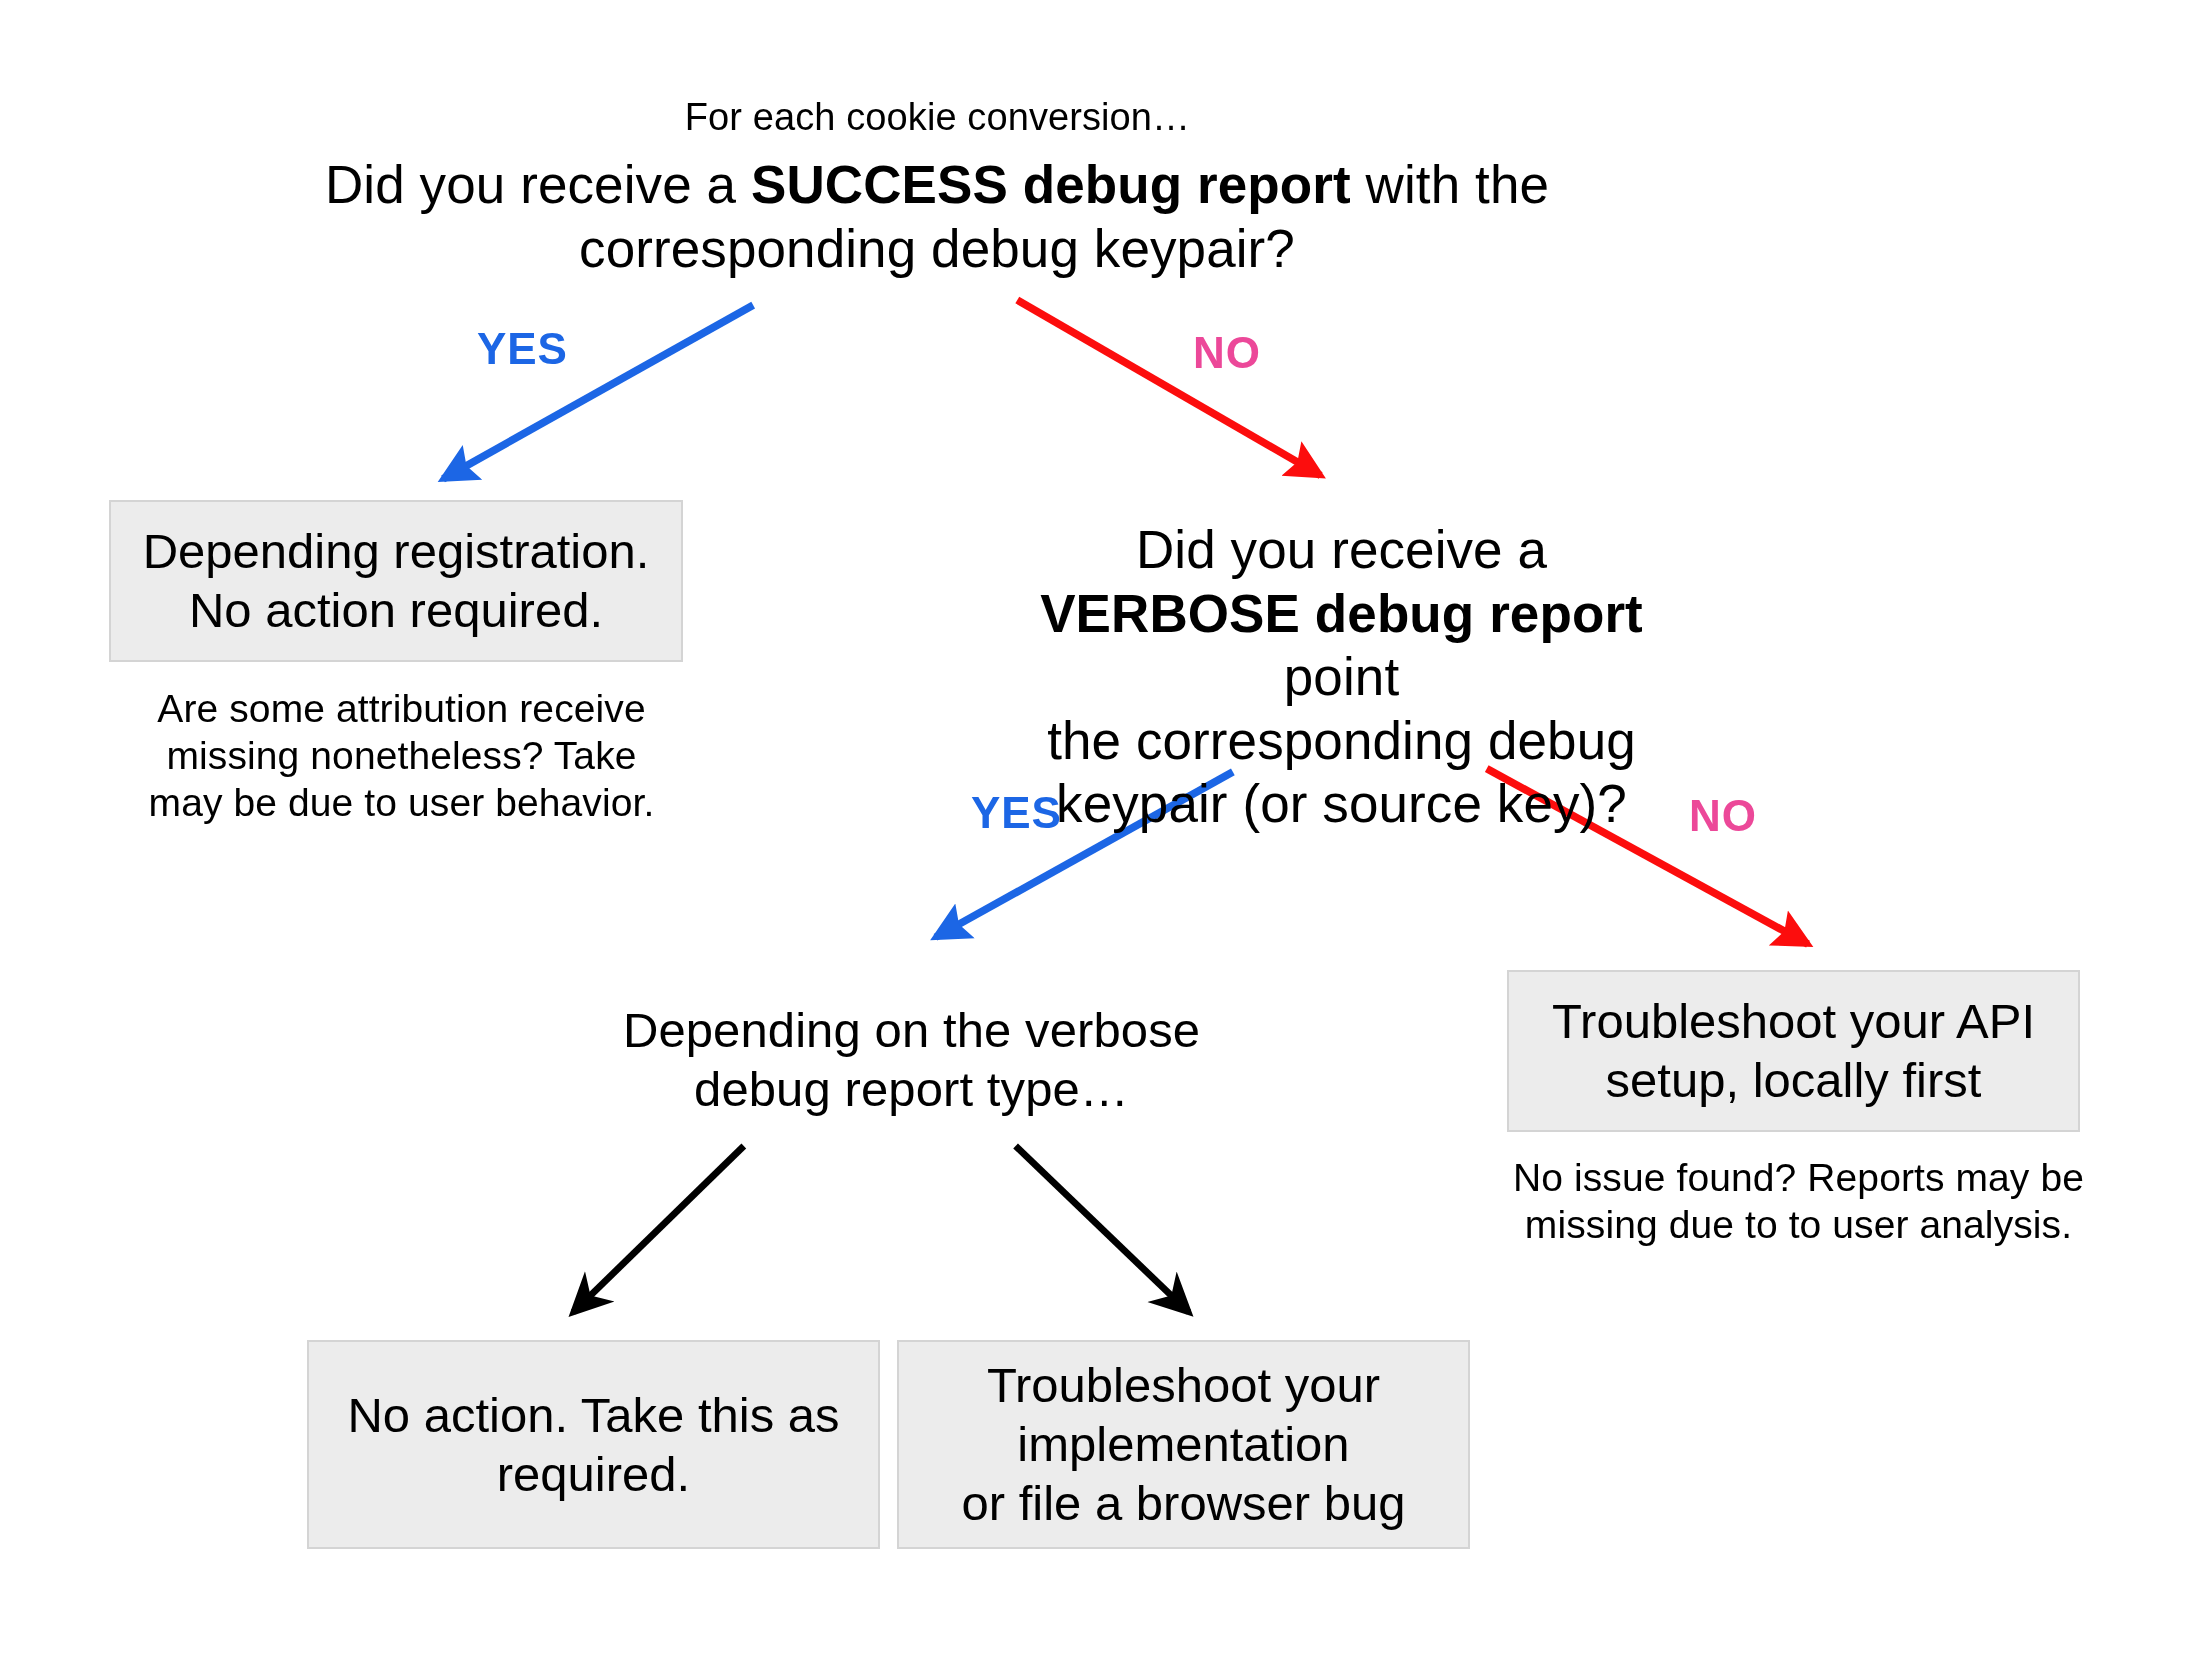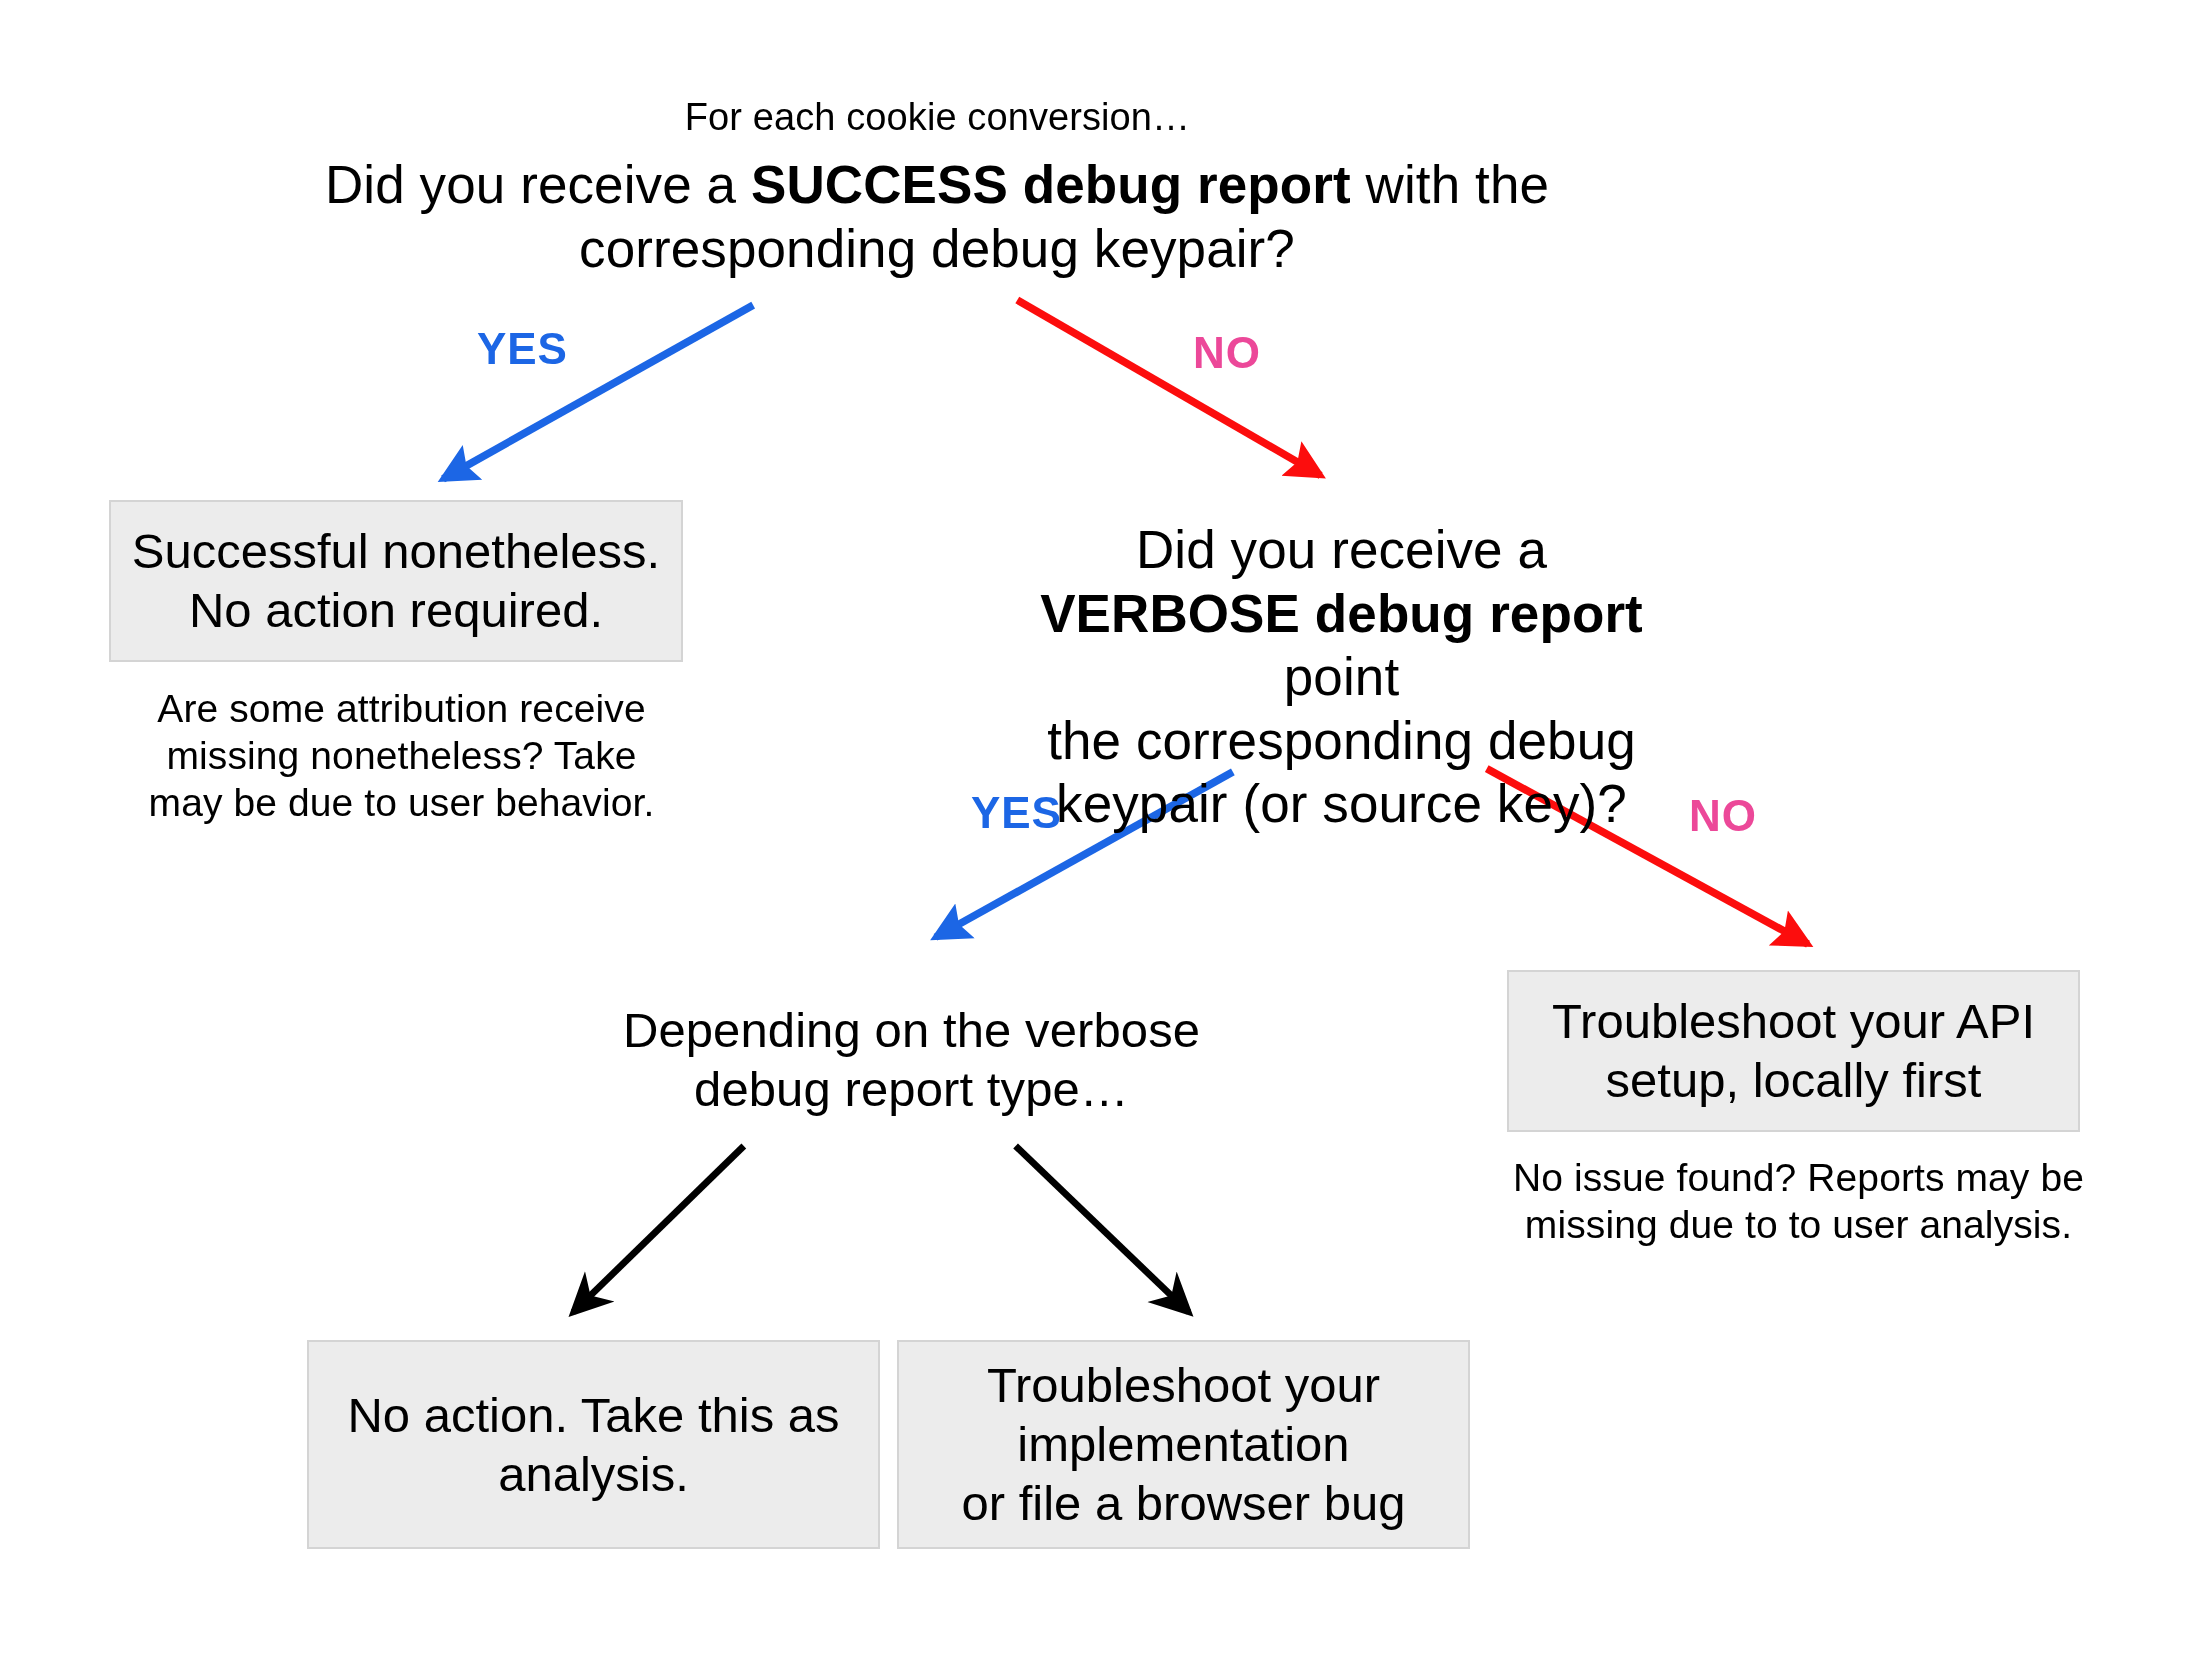--- a/index.html
+++ b/index.html
@@ -112,21 +112,21 @@
   <div class="node edge-label edge-yes" style="left:477px; top:324px;">YES</div>
 
   <div class="node edge-label edge-no" style="left:1193px; top:328px;">NO</div>
 
   <div class="node edge-label edge-yes" style="left:971px; top:788px;">YES</div>
 
   <div class="node edge-label edge-no" style="left:1689px; top:791px;">NO</div>
 
   <div class="box" style="left:109px; top:500px; width:574px; height:162px;">
     <div>
-      <div>Successful nonetheless.</div>
+      <div>Depending registration.</div>
       <div>No action required.</div>
     </div>
   </div>
 
   <div class="node text-node t-note" style="left:109px; top:686px; width:585px;">
     <div>Are some attribution receive</div>
     <div>missing nonetheless? Take</div>
     <div>may be due to user behavior.</div>
   </div>
 
@@ -138,21 +138,21 @@
   </div>
 
   <div class="node text-node t-depend" style="left:596px; top:1001px; width:631px;">
     <div>Depending on the verbose</div>
     <div>debug report type…</div>
   </div>
 
   <div class="box" style="left:307px; top:1340px; width:573px; height:209px;">
     <div>
       <div>No action. Take this as</div>
-      <div>analysis.</div>
+      <div>required.</div>
     </div>
   </div>
 
   <div class="box" style="left:897px; top:1340px; width:573px; height:209px;">
     <div>
       <div>Troubleshoot your</div>
       <div>implementation</div>
       <div>or file a browser bug</div>
     </div>
   </div>

